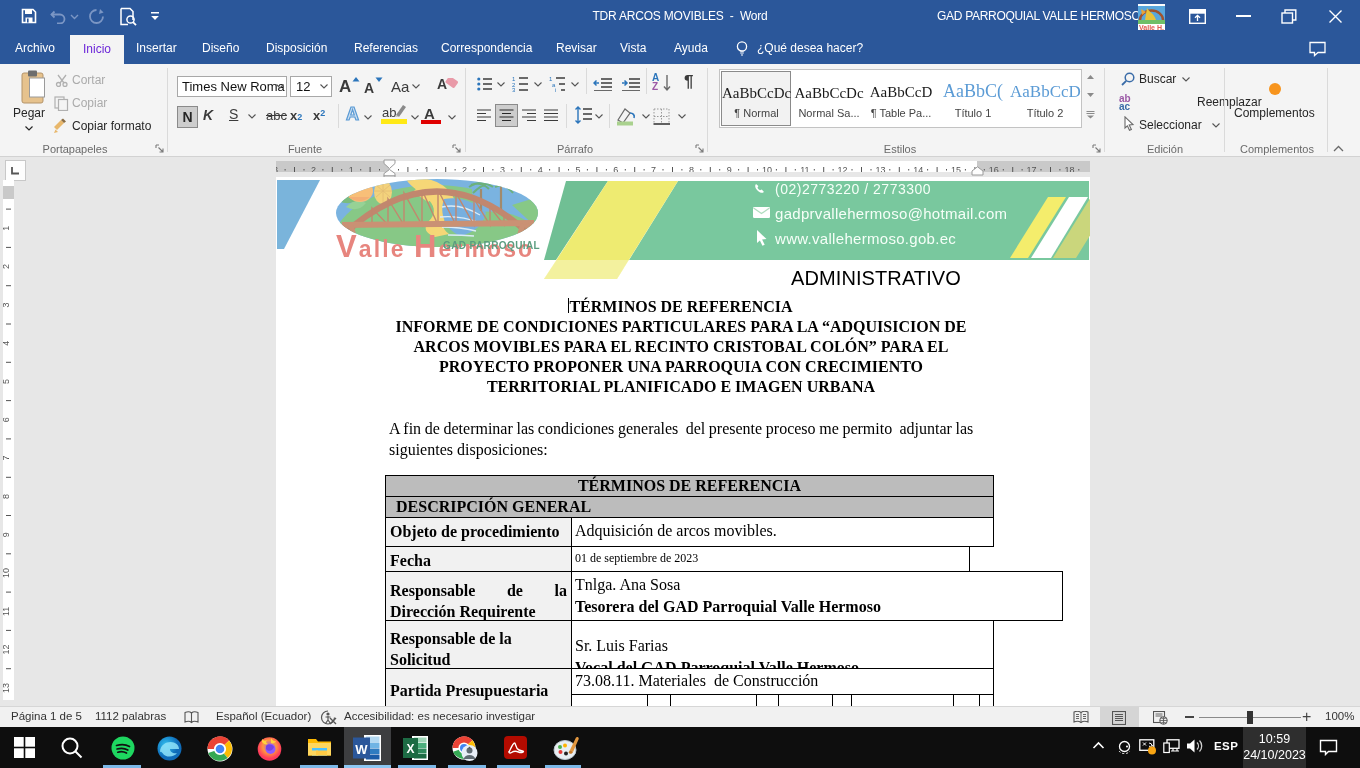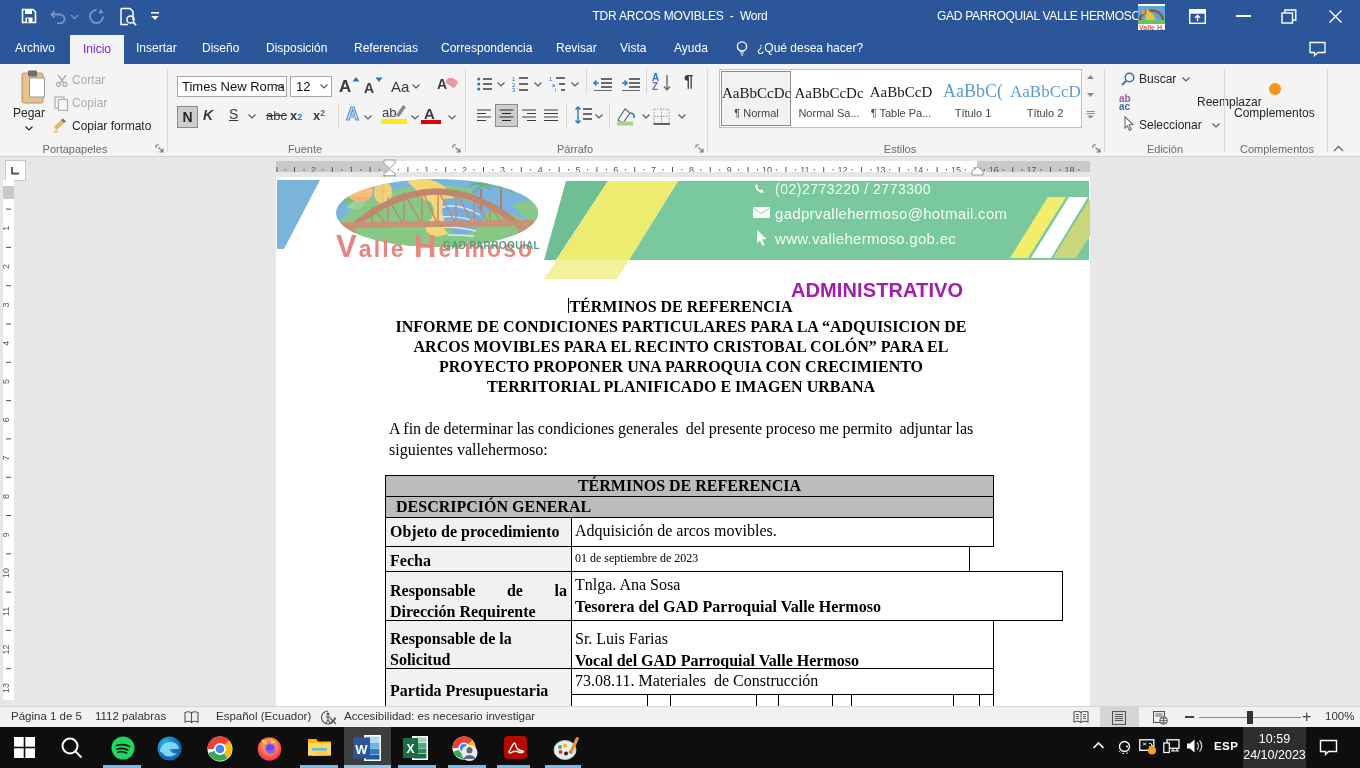--- a/index.html
+++ b/index.html
@@ -526,50 +526,50 @@
           <path d="M477.5 31 l8 5.5 8 -5.5" stroke="#8fcfa5" stroke-width="1.2" fill="none"></path>
           <path d="M481 53 l9.5 9 -4.4 0.4 2.6 5.3 -2.3 1.1 -2.5 -5.3 -2.9 2.6z"></path>
         </g>
       </svg>
       <div class="abs" style="left:499px;top:4px;font-size:14px;color:#f2fff5;letter-spacing:0.5px">(02)2773220 / 2773300</div>
       <div class="abs" style="left:499px;top:28px;font-size:15px;color:#f2fff5;letter-spacing:0.3px">gadprvallehermoso@hotmail.com</div>
       <div class="abs" style="left:499px;top:53px;font-size:15px;color:#f2fff5;letter-spacing:0.3px">www.vallehermoso.gob.ec</div>
       <div class="abs" style="left:60px;top:52px;font-size:23px;color:#dd5248;font-weight:bold;letter-spacing:2.1px"><span style="font-size:31px">V</span>alle <span style="font-size:31px">H</span>ermoso</div>
       <div class="abs" style="left:167px;top:63px;font-size:10px;font-weight:bold;color:#16744a;letter-spacing:0.4px">GAD PARROQUIAL</div>
     </div>
-    <div class="abs" style="left:515px;top:102px;font-size:20px;font-weight:bold;color:#a21caf;letter-spacing:0.1px">ADMINISTRATIVO</div>
+    <div class="abs" style="left:515px;top:90px;font-size:20px;font-weight:normal;color:#000000;letter-spacing:0.1px">ADMINISTRATIVO</div>
 
     <div class="abs" style="left:292px;top:121px;width:1px;height:15px;background:#000"></div>
     <div class="abs serif" style="left:113px;top:120px;width:584px;text-align:center;font-size:16px;font-weight:bold;line-height:20px;color:#000">
       TÉRMINOS DE REFERENCIA<br>
       INFORME DE CONDICIONES PARTICULARES PARA LA “ADQUISICION DE
       ARCOS MOVIBLES PARA EL RECINTO CRISTOBAL COLÓN” PARA EL
       PROYECTO PROPONER UNA PARROQUIA CON CRECIMIENTO
       TERRITORIAL PLANIFICADO E IMAGEN URBANA
     </div>
     <div class="abs serif" style="left:113px;top:241px;width:584px;font-size:16px;line-height:21px;color:#000">
         <div style="white-space:nowrap;word-spacing:-0.35px">A fin de determinar las condiciones generales&nbsp; del presente proceso me permito&nbsp; adjuntar las</div>
-        <div>siguientes vallehermoso:</div>
+        <div>siguientes disposiciones:</div>
       </div>
 
     <div class="abs" id="tbl">
       <div class="abs serif" style="left:109px;top:298px;width:609px;height:22px;background:#bcbcbc;border:1px solid #000;text-align:center;font-weight:bold;font-size:16px;line-height:20px">TÉRMINOS DE REFERENCIA</div>
       <div class="abs serif" style="left:109px;top:319px;width:609px;height:22px;background:#bcbcbc;border:1px solid #000;font-weight:bold;font-size:16px;line-height:20px;padding-left:10px">DESCRIPCIÓN GENERAL</div>
       <div class="abs serif" style="left:109px;top:340px;width:187px;height:30px;background:#f1f1f1;border:1px solid #000;font-weight:bold;font-size:16px;padding:5px 0 0 4px">Objeto de procedimiento</div>
       <div class="abs serif" style="left:295px;top:340px;width:423px;height:30px;background:#fff;border:1px solid #000;font-size:16px;padding:4px 0 0 3px">Adquisición de arcos movibles.</div>
       <div class="abs serif" style="left:109px;top:369px;width:187px;height:26px;background:#f1f1f1;border:1px solid #000;font-weight:bold;font-size:16px;padding:5px 0 0 4px">Fecha</div>
       <div class="abs serif" style="left:295px;top:369px;width:399px;height:26px;background:#fff;border:1px solid #000;font-size:12px;padding:4px 0 0 3px">01 de septiembre de 2023</div>
       <div class="abs serif" style="left:109px;top:394px;width:187px;height:50px;background:#f1f1f1;border:1px solid #000;font-weight:bold;font-size:16px;line-height:21px;padding:8px 4px 0 4px"><span style="display:flex;justify-content:space-between">
             <span>Responsable</span>
             <span>de</span>
             <span>la</span>
           </span>Dirección Requirente</div>
       <div class="abs serif" style="left:295px;top:394px;width:492px;height:50px;background:#fff;border:1px solid #000;font-size:16px;line-height:21.5px;padding:2px 0 0 3px">Tnlga. Ana Sosa<br><b>Tesorera del GAD Parroquial Valle Hermoso</b></div>
       <div class="abs serif" style="left:109px;top:443px;width:187px;height:49px;background:#f1f1f1;border:1px solid #000;font-weight:bold;font-size:16px;line-height:21px;padding:7px 0 0 4px">Responsable de la<br>Solicitud</div>
-      <div class="abs serif" style="left:295px;top:443px;width:423px;height:49px;background:#fff;border:1px solid #000;font-size:16px;line-height:21.5px;padding:7px 0 0 3px">Sr. Luis Farias<br><b>Vocal del GAD Parroquial Valle Hermoso</b></div>
+      <div class="abs serif" style="left:295px;top:443px;width:423px;height:49px;background:#fff;border:1px solid #000;font-size:16px;line-height:21.5px;padding:14px 0 0 3px">Sr. Luis Farias<br><b>Vocal del GAD Parroquial Valle Hermoso</b></div>
       <div class="abs serif" style="left:109px;top:491px;width:187px;height:39px;background:#f1f1f1;border:1px solid #000;border-bottom:none;font-weight:bold;font-size:16px;padding:13px 0 0 4px">Partida Presupuestaria</div>
       <div class="abs serif" style="left:295px;top:491px;width:423px;height:27px;background:#fff;border:1px solid #000;font-size:16px;padding:3px 0 0 3px">73.08.11. Materiales&nbsp; de Construcción</div>
       <div class="abs" style="left:295px;top:517px;width:423px;height:12px;background:#fff;border-left:1px solid #000;border-top:1px solid #000"></div>
       <div class="abs" style="left:371px;top:517px;width:1px;height:12px;background:#000"></div>
       <div class="abs" style="left:394px;top:517px;width:1px;height:12px;background:#000"></div>
       <div class="abs" style="left:480px;top:517px;width:1px;height:12px;background:#000"></div>
       <div class="abs" style="left:502px;top:517px;width:1px;height:12px;background:#000"></div>
       <div class="abs" style="left:556px;top:517px;width:1px;height:12px;background:#000"></div>
       <div class="abs" style="left:575px;top:517px;width:1px;height:12px;background:#000"></div>
       <div class="abs" style="left:677px;top:517px;width:1px;height:12px;background:#000"></div>

